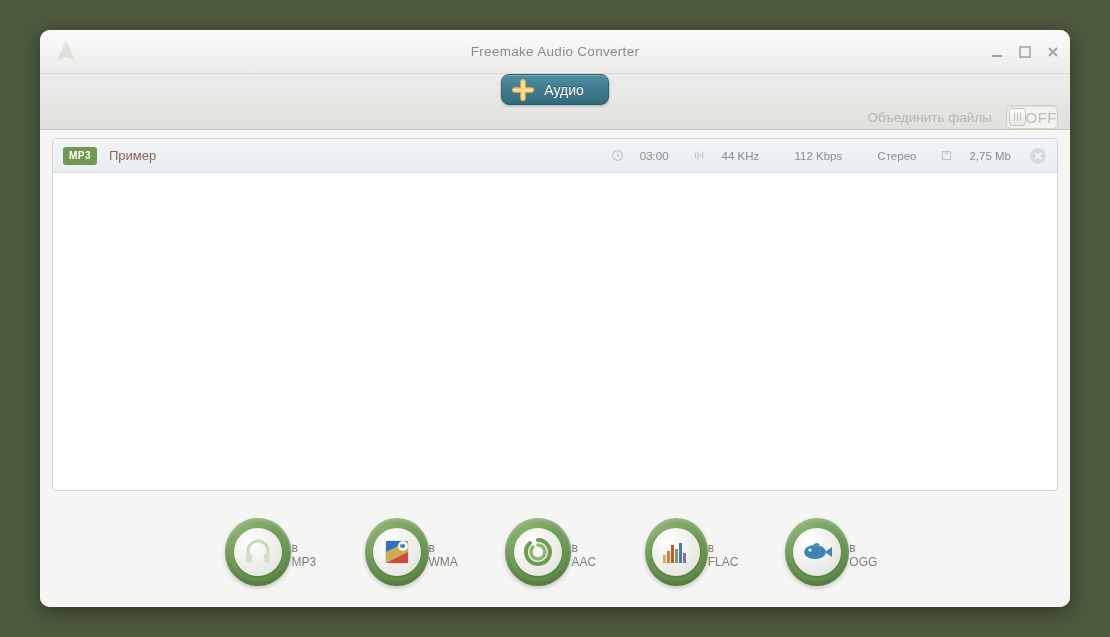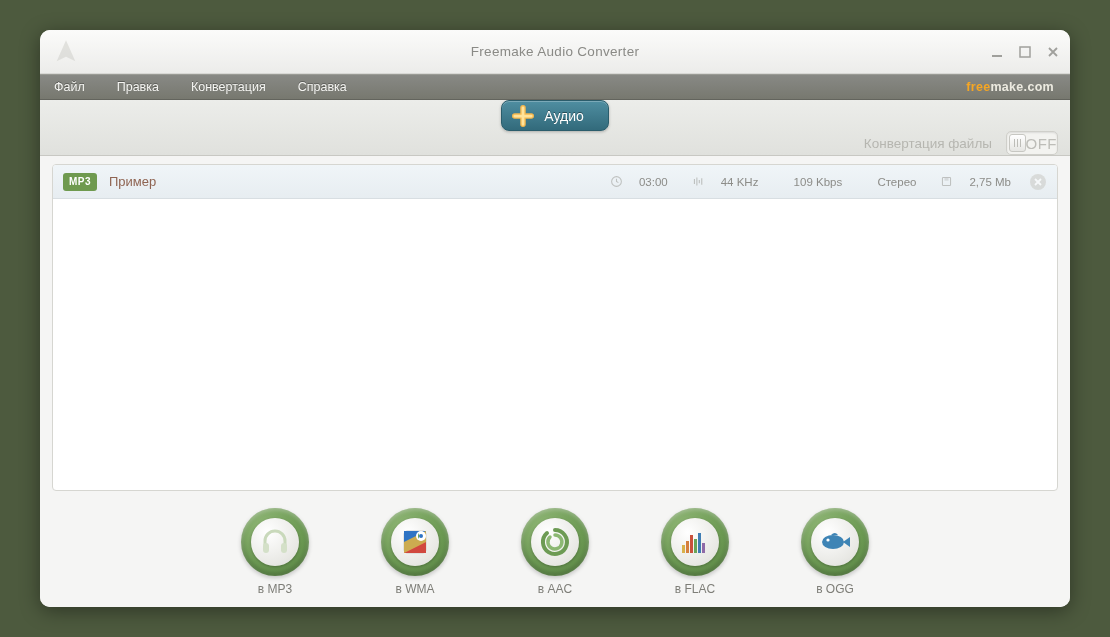--- a/index.html
+++ b/index.html
@@ -84,21 +84,21 @@
 }
 .file-name { color:#8f6452; font-size:13px; }
 .spacer { flex:1; }
 .meta { display:flex; align-items:center; gap:16px; color:#8c8c88; margin-left:24px; font-size:11.5px; }
 .meta .ic { width:13px; height:13px; opacity:.55; }
 .del-btn { margin-left:18px; width:18px; height:18px; cursor:pointer; opacity:.55; }
 
 
 .formats { height: 112px; display:flex; align-items:center; justify-content:center; gap:40px; background:#f5f5f4; }
 .fmt {
-  width:100px; display:flex; flex-direction:column; align-items:center; cursor:pointer;
+  width:100px; display:flex; align-items:center; cursor:pointer;
   padding:6px 0 4px; border-radius:10px;
 }
 .fmt.highlight { outline:4px solid #e02020; outline-offset:-2px; }
 .fmt .circle {
   width:68px; height:68px; border-radius:50%;
   background: radial-gradient(circle at 35% 30%, #92b878 0%, #6d9b54 55%, #5a8744 100%);
   box-shadow: inset 0 2px 4px rgba(255,255,255,.35), inset 0 -3px 6px rgba(0,0,0,.25), 0 2px 4px rgba(0,0,0,.2);
   display:flex; align-items:center; justify-content:center;
 }
 .fmt .inner {
@@ -131,40 +131,31 @@
           </svg>
       </div>
       <div class="winctrl">
         <svg viewBox="0 0 12 12" width="12" height="12">
             <path d="M2 2 L10 10 M10 2 L2 10" stroke="#a0a09c" stroke-width="1.8"></path>
           </svg>
       </div>
     </div>
   </div>
 
-  <div class="menubar">
-    <div class="menuitem">Файл</div>
-    <div class="menuitem">Правка</div>
-    <div class="menuitem">Конвертация</div>
-    <div class="menuitem">Справка</div>
-    <div class="brand">
-      <span class="b1">free</span><span class="b2">make.com</span>
-    </div>
-  </div>
 
   <div class="toolbar">
     <div class="audio-btn">
       <svg class="plus" viewBox="0 0 24 24">
         <path d="M12 3 v18 M3 12 h18" stroke="#f6b84e" stroke-width="6" stroke-linecap="round"></path>
         <path d="M12 3 v18 M3 12 h18" stroke="#ffe39b" stroke-width="3" stroke-linecap="round"></path>
       </svg>
       <span class="label">Аудио</span>
     </div>
     <div class="toolbar-right">
-      <span class="merge-label">Конвертация файлы</span>
+      <span class="merge-label">Объединить файлы</span>
       <div class="toggle">
         <div class="grip">
             <span></span>
             <span></span>
             <span></span>
           </div>
         <div class="state">OFF</div>
       </div>
     </div>
   </div>
@@ -179,21 +170,21 @@
             <circle cx="8" cy="8" r="6" fill="none" stroke="#9a9a95" stroke-width="1.3"></circle>
             <path d="M8 4.5V8l2.3 1.4" stroke="#9a9a95" stroke-width="1.3" fill="none"></path>
           </svg>
         <span>03:00</span>
       </div>
       <div class="meta">
         <svg class="ic" viewBox="0 0 16 16">
             <path d="M3 5v6M6 3v10M9 6v4M12 4v8" stroke="#9a9a95" stroke-width="1.4"></path>
           </svg>
         <span>44 KHz</span>&nbsp;
-        <span>109 Kbps</span>&nbsp;
+        <span>112 Kbps</span>&nbsp;
         <span>Стерео</span>
       </div>
       <div class="meta">
         <svg class="ic" viewBox="0 0 16 16">
             <rect x="3" y="3" width="10" height="10" rx="1" fill="none" stroke="#9a9a95" stroke-width="1.3"></rect>
             <rect x="5.5" y="3" width="5" height="4" fill="#9a9a95" opacity=".5"></rect>
           </svg>
         <span>2,75 Mb</span>
       </div>
       <svg class="del-btn" viewBox="0 0 18 18">

